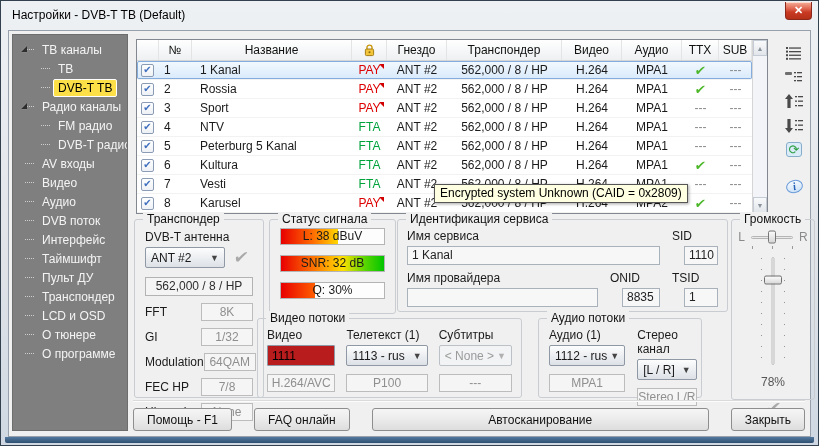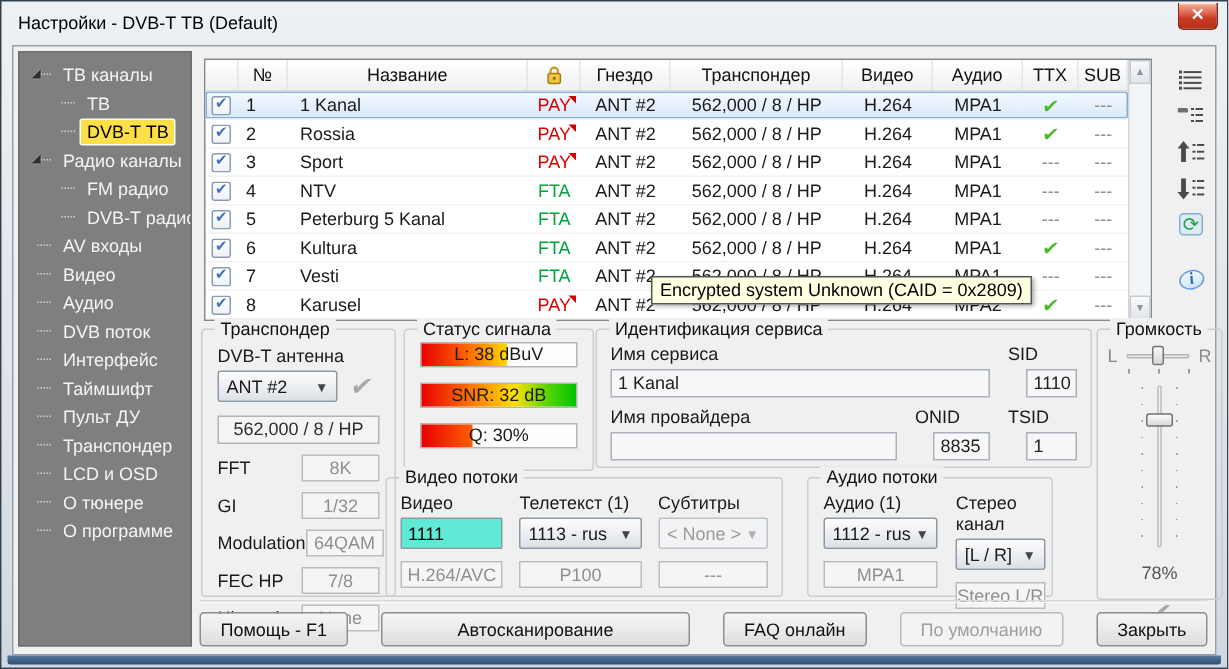--- a/index.html
+++ b/index.html
@@ -99,21 +99,21 @@
   .scol.grow { flex:1; margin-right:12px; }
   .scol.w46 { width:46px; flex:none; }
   .scol.w50 { width:50px; flex:none; margin-right:12px; }
 
   
   #g-video { left:248px; top:287px; width:265px; height:80px; }
   #g-video .inner { padding:9px 9px 0; display:flex; gap:11px; }
   .vcol { display:flex; flex-direction:column; }
   .vcol .ro { margin-top:8px; }
   .w74 { width:74px; } .w88 { width:88px; } .w84 { width:84px; } .w92 { width:92px; }
-  .pid-input { height:21px; border:1px solid #8e99a5; border-radius:1px; background:#5eead4; padding:0 4px; font:12px "Liberation Sans",sans-serif; width:100%; }
+  .pid-input { height:21px; border:1px solid #8e99a5; border-radius:1px; background:#b91c1c; padding:0 4px; font:12px "Liberation Sans",sans-serif; width:100%; }
 
   
   #g-audio { left:529px; top:287px; width:164px; height:80px; }
   #g-audio .inner { padding:9px 10px 0; display:flex; gap:12px; }
 
   
   #g-volume { left:722px; top:188px; width:84px; height:181px; }
   #g-volume .inner { padding:10px 6px 0; display:flex; flex-direction:column; align-items:center; }
   .balance { display:flex; align-items:center; gap:6px; color:#8a8a8a; width:100%; justify-content:center; }
   .btrack { width:42px; height:3px; background:#e9e9e9; border:1px solid #b5b5b5; border-radius:2px; position:relative; }
@@ -642,23 +642,22 @@
         </div>
         <div class="vol-label">78%</div>
         <span class="gray-check">✔</span>
       </div>
     </div>
 
     <div class="footer">
       <div style="display:flex; gap:22px; flex:1; align-items:flex-end;">
 
       <button class="btn">Помощь - F1</button>
+          <button class="btn">FAQ онлайн</button>
           <button class="btn wide">Автосканирование</button>
-          <button class="btn">FAQ онлайн</button>
-          <button class="btn disabled">По умолчанию</button>
           <button class="btn">Закрыть</button>
         </div>
     </div>
 
   </div>
 
   <div class="bottom-strip"></div>
 </div>
 
 </body></html>

